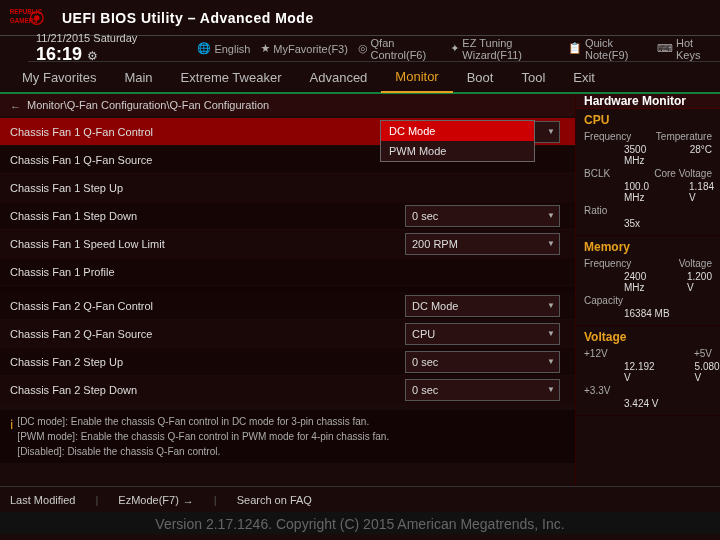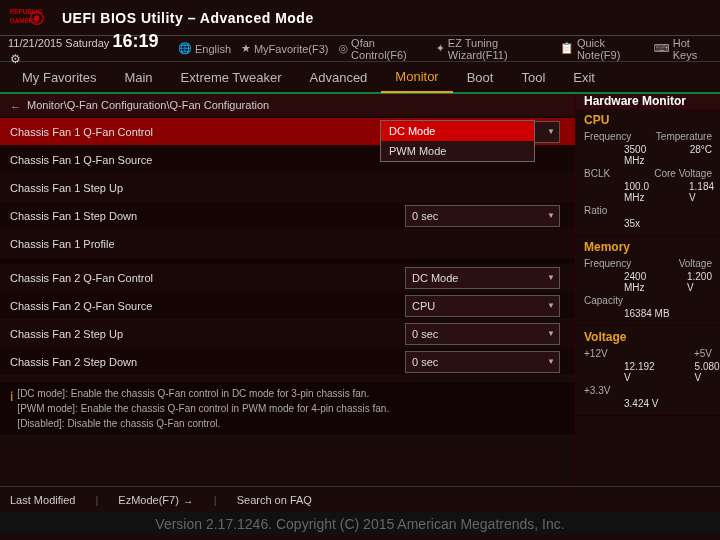--- a/index.html
+++ b/index.html
@@ -42,20 +42,21 @@
 
     
     .toolbar-row {
       background: #1a0a0a;
       border-bottom: 1px solid #333;
       display: flex;
       align-items: center;
       padding: 2px 8px;
       height: 26px;
       gap: 10px;
+      margin-left: 28px;
     }
     .toolbar-item {
       display: flex;
       align-items: center;
       color: #aaa;
       font-size: 11px;
       gap: 3px;
       cursor: pointer;
     }
     .datetime {
@@ -376,20 +377,28 @@
 
       <div class="setting-row">
         <span class="setting-label">Chassis Fan 1 Step Down</span>
         <div class="setting-value">
           <div class="dropdown">
             <span>0 sec</span>
           </div>
         </div>
       </div>
 
+      <div class="setting-row">
+        <span class="setting-label">Chassis Fan 1 Speed Low Limit</span>
+        <div class="setting-value">
+          <div class="dropdown">
+            <span>200 RPM</span>
+          </div>
+        </div>
+      </div>
 
       <div class="setting-row">
         <span class="setting-label">Chassis Fan 1 Profile</span>
       </div>
 
       <div class="section-spacer"></div>
 
       <div class="setting-row">
         <span class="setting-label">Chassis Fan 2 Q-Fan Control</span>
         <div class="setting-value">

